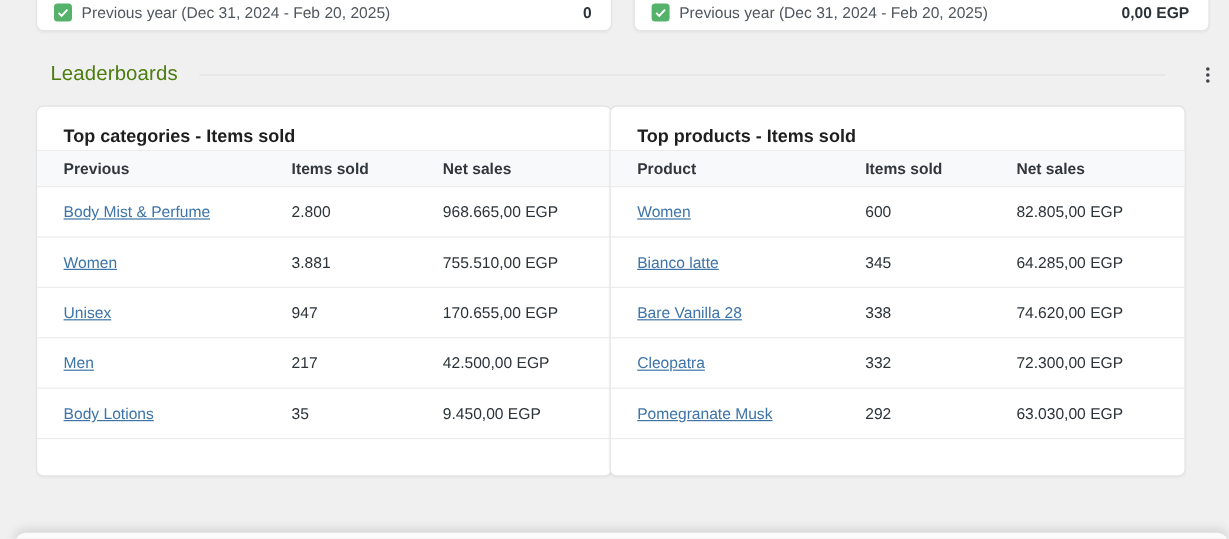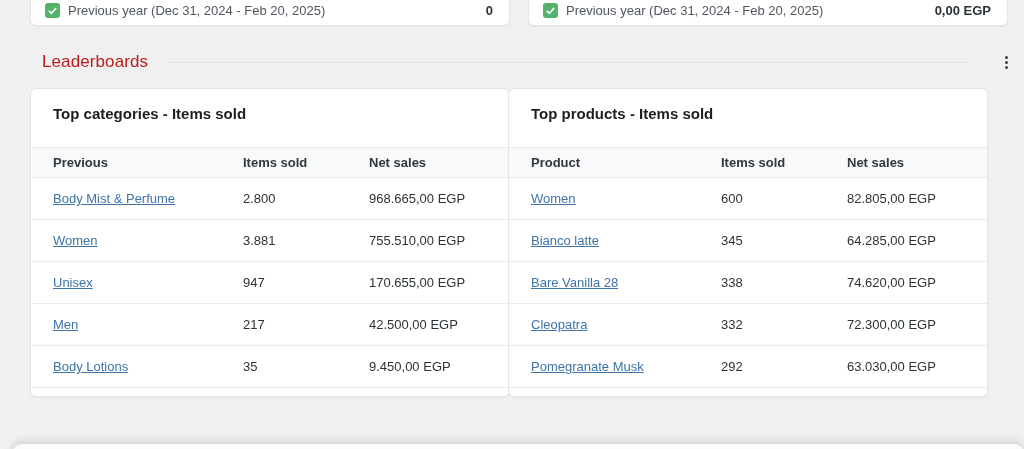--- a/index.html
+++ b/index.html
@@ -45,38 +45,38 @@
     margin-left:auto;
     font-size:13px;font-weight:bold;color:#2c3338;
     white-space:nowrap;
   }
   
   .section-header{
     position:absolute; top:48px; left:42px; right:22px; height:28px;
     display:flex; align-items:center;
   }
   .section-title{
-    margin:0; font-size:17px; font-weight:400; color:#b91c1c; letter-spacing:.1px;
+    margin:0; font-size:17px; font-weight:400; color:#4d7c0f; letter-spacing:.1px;
   }
   .divider{
     flex:1 1 auto; height:1px; background:#e2e2e2; margin:0 28px 0 18px;
   }
   .kebab{
     background:none;border:none;padding:2px 6px;cursor:pointer;
     display:flex;flex-direction:column;gap:2px;align-items:center;
   }
   .kebab i{width:3px;height:3px;border-radius:50%;background:#3c434a;display:block;}
   
   .lb-card{ top:88px; height:309px; width:480px; }
   .lb-card.left{ left:30px; }
   .lb-card.right{ left:508px; }
   .summary-card.left{ left:30px; }
   .summary-card.right{ left:528px; }
   .lb-title{
-    height:59px; line-height:49px;
+    height:37px; line-height:49px;
     padding:0 22px;
     font-size:15px; font-weight:600; color:#1e1e1e;
     border-bottom:1px solid #ececec;
     box-sizing:border-box;
     white-space:nowrap;
   }
   .lb-head, .lb-row{
     display:grid;
     grid-template-columns:190px 126px 1fr;
     align-items:center;

